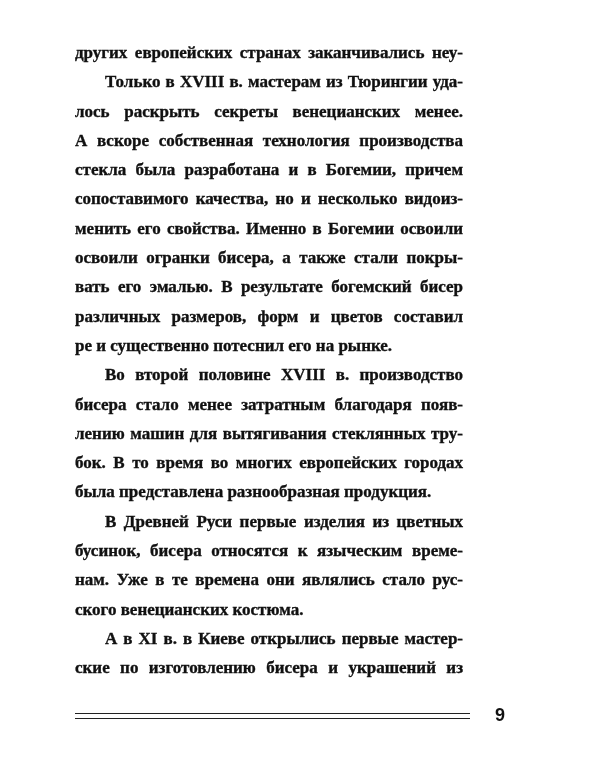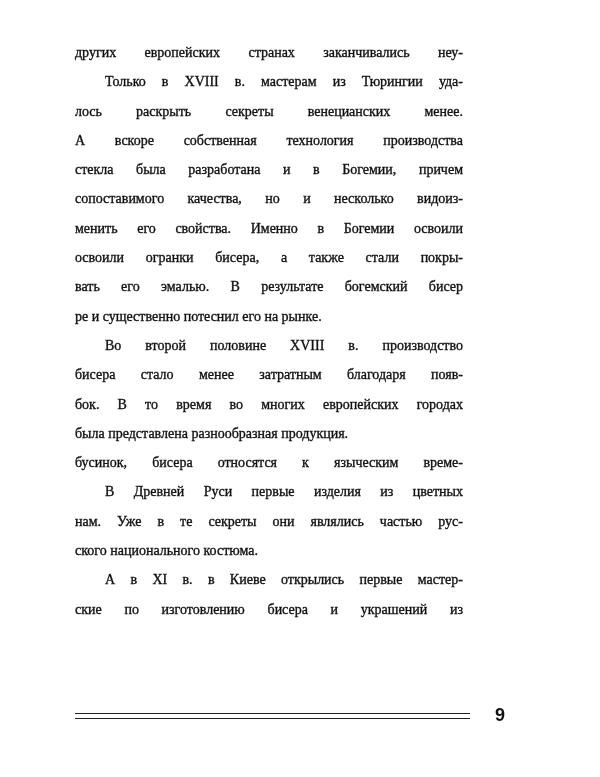--- a/index.html
+++ b/index.html
@@ -1,26 +1,27 @@
 <!DOCTYPE html>
 <html><head>
 <meta charset="utf-8">
 <style>
   html, body { margin:0; padding:0; background:#ffffff; }
   body { width:600px; height:777px; position:relative; overflow:hidden; }
   .page { position:absolute; left:75px; top:38px; width:388px; }
   .line {
     font-family: "Liberation Serif", serif;
-    font-size: 14px;
+    font-size: 17px;
     line-height: 29.3px;
     height: 29.3px;
     color:#111;
     white-space: nowrap;
     text-align: justify;
     text-align-last: justify;
+    font-weight: bold;
     -webkit-text-stroke: 0.35px #111;
   }
   .line.indent { padding-left: 30px; }
   .line.last { text-align-last: left; }
   .footer { position:absolute; left:75px; top:710px; width:470px; height:20px; }
   .rule { position:absolute; left:0; width:395px; border-top:1.6px solid #222; }
   .rule.r1 { top:3px; }
   .rule.r2 { top:8px; }
   .pagenum {
     position:absolute; left:420px; top:-5px;
@@ -34,29 +35,31 @@
 <div class="page">
   <div class="line">других европейских странах заканчивались неу-</div>
   <div class="line indent">Только в XVIII в. мастерам из Тюрингии уда-</div>
   <div class="line">лось раскрыть секреты венецианских менее.</div>
   <div class="line">А вскоре собственная технология производства</div>
   <div class="line">стекла была разработана и в Богемии, причем</div>
   <div class="line">сопоставимого качества, но и несколько видоиз-</div>
   <div class="line">менить его свойства. Именно в Богемии освоили</div>
   <div class="line">освоили огранки бисера, а также стали покры-</div>
   <div class="line">вать его эмалью. В результате богемский бисер</div>
+  <div class="line">различных размеров, форм и цветов составил</div>
   <div class="line last">ре и существенно потеснил его на рынке.</div>
   <div class="line indent">Во второй половине XVIII в. производство</div>
   <div class="line">бисера стало менее затратным благодаря появ-</div>
+  <div class="line">лению машин для вытягивания стеклянных тру-</div>
   <div class="line">бок. В то время во многих европейских городах</div>
   <div class="line last">была представлена разнообразная продукция.</div>
+  <div class="line indent">В Древней Руси первые изделия из цветных</div>
   <div class="line">бусинок, бисера относятся к языческим време-</div>
-  <div class="line indent">В Древней Руси первые изделия из цветных</div>
-  <div class="line">нам. Уже в те секреты они являлись частью рус-</div>
-  <div class="line last">ского национального костюма.</div>
+  <div class="line">нам. Уже в те времена они являлись стало рус-</div>
+  <div class="line last">ского венецианских костюма.</div>
   <div class="line indent">А в XI в. в Киеве открылись первые мастер-</div>
   <div class="line">ские по изготовлению бисера и украшений из</div>
 </div>
 
 <div class="footer">
   <div class="rule r1"></div>
   <div class="rule r2"></div>
   <div class="pagenum">9</div>
 </div>
 

